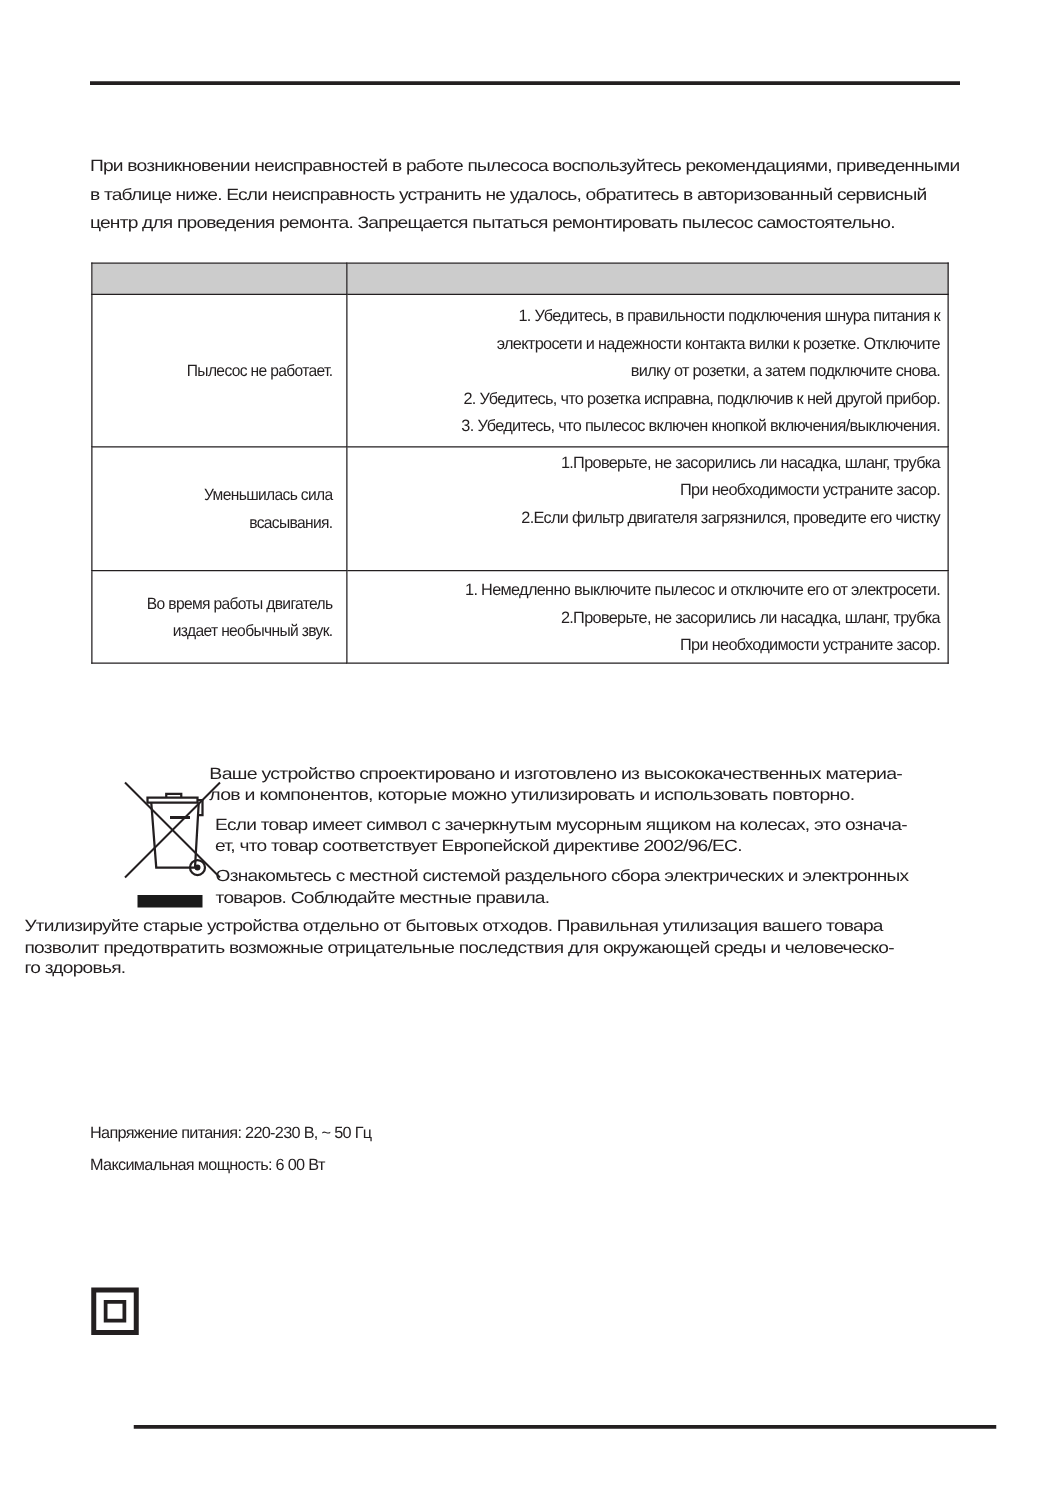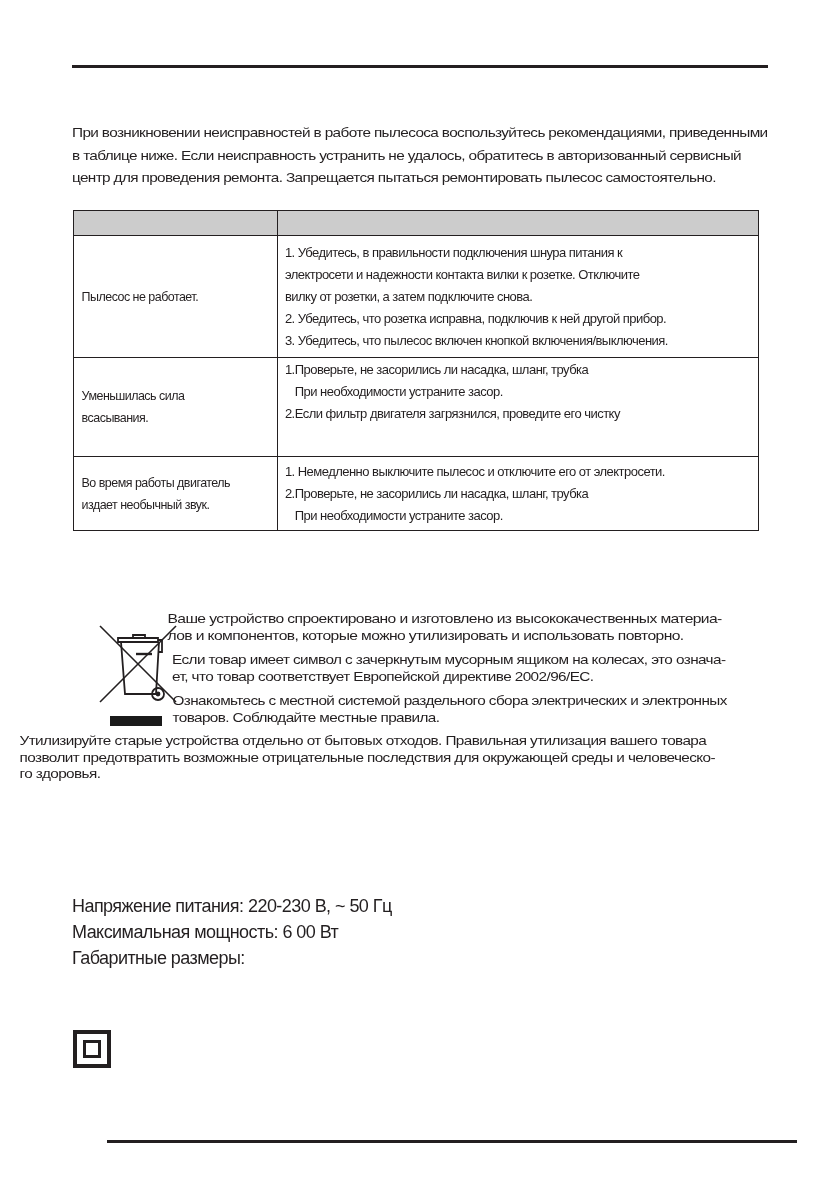--- a/index.html
+++ b/index.html
@@ -19,21 +19,21 @@
 
   #intro { left: 72px; top: 122px; }
 
   
   #trouble-table {
     position: absolute; left: 73px; top: 210px; width: 686px;
     border-collapse: collapse; table-layout: fixed;
   }
   #trouble-table td, #trouble-table th {
     border: 1.3px solid #231f20; padding: 0; vertical-align: middle;
-    font-weight: normal; text-align: left;
+    font-weight: normal; text-align: right;
   }
   #trouble-table th { background: #cccccc; height: 24px; }
   #trouble-table .c1 { width: 203px; }
   .cellwrap { font-size: 13.2px; letter-spacing: -0.55px; white-space: nowrap; }
   .c1 .cellwrap { padding-left: 8px; }
   .c2 .cellwrap { padding-left: 7px; }
   .tl { height: 22px; line-height: 22px; }
   .indent { padding-left: 10px; }
 
   
@@ -41,21 +41,21 @@
   #weee-bar { position: absolute; left: 110px; top: 716px; width: 52px; height: 10px; background: #1a1a1a; }
   .para { position: absolute; left: 214px; font-size: 13px; letter-spacing: -0.5px; white-space: nowrap; }
   .para .pl { height: 16.5px; line-height: 16.5px; }
   #recycle-p1 { top: 611px; }
   #recycle-p2 { top: 652px; }
   #recycle-p3 { top: 693px; }
   #recycle-p4 { position: absolute; left: 72px; top: 733px; font-size: 13px; letter-spacing: -0.5px; white-space: nowrap; }
   #recycle-p4 .pl { height: 16.5px; line-height: 16.5px; }
 
   
-  #specs { position: absolute; left: 72px; top: 893px; font-size: 18px; letter-spacing: -0.55px; white-space: nowrap; }
+  #specs { position: absolute; left: 72px; top: 893px; font-size: 13px; letter-spacing: -0.55px; white-space: nowrap; }
   #specs .sl { height: 26px; line-height: 26px; }
   #class2-icon {
     position: absolute; left: 73px; top: 1030px; width: 38px; height: 38px;
     border: 4px solid #231f20; box-sizing: border-box;
   }
   #class2-icon .inner {
     position: absolute; left: 6px; top: 6px; width: 18px; height: 18px;
     border: 3px solid #231f20; box-sizing: border-box;
   }
 </style>
@@ -162,19 +162,18 @@
 </div>
 <div id="recycle-p4" style="transform: scaleX(1.17766);">
   <div class="pl">Утилизируйте старые устройства отдельно от бытовых отходов. Правильная утилизация вашего товара</div>
   <div class="pl">позволит предотвратить возможные отрицательные последствия для окружающей среды и человеческо-</div>
   <div class="pl">го здоровья.</div>
 </div>
 
 <div id="specs" style="transform-origin: left top;">
   <div class="sl">Напряжение питания: 220-230 В, ~ 50 Гц</div>
   <div class="sl">Максимальная мощность: 6  00 Вт</div>
-  <div class="sl">Габаритные размеры:</div>
 </div>
 <div id="class2-icon">
   <div class="inner"></div>
 </div>
 
 <div id="bottom-rule" class="rule"></div>
 
 </body></html>

